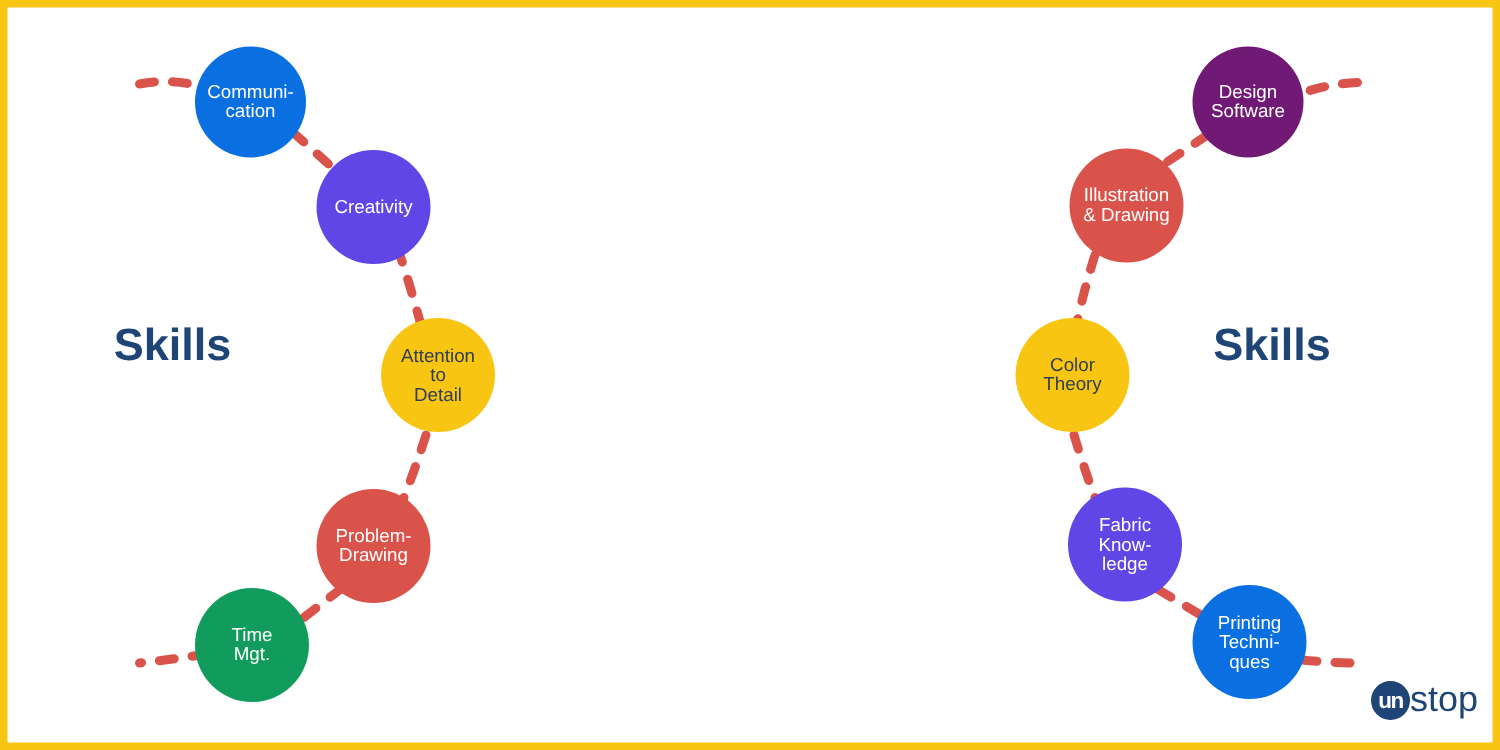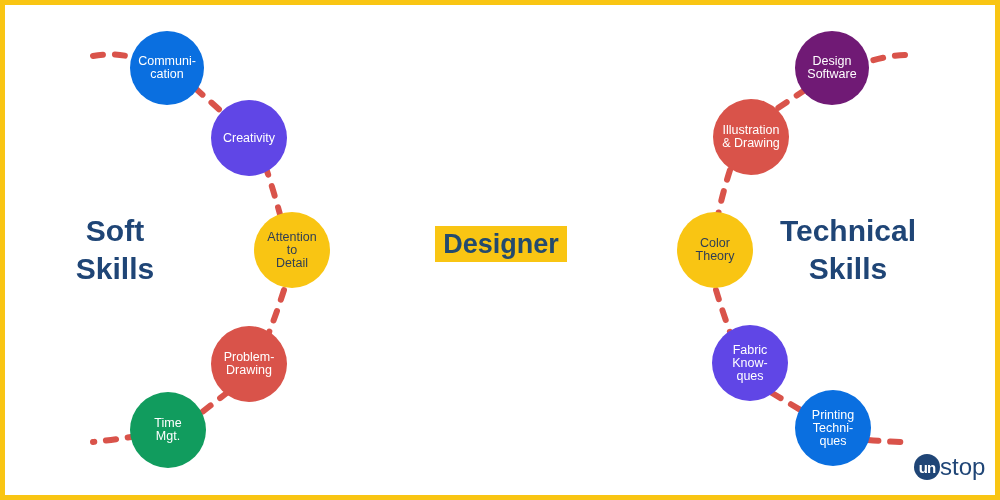--- a/index.html
+++ b/index.html
@@ -52,54 +52,51 @@
 <div class="node" style="left:211px;top:326px;width:76px;height:76px;background:#d9534a;">
     <span style="white-space:pre-line">Problem-
 Drawing</span>
   </div>
 <div class="node" style="left:130px;top:392px;width:76px;height:76px;background:#119c5e;">
     <span style="white-space:pre-line">Time
 Mgt.</span>
   </div>
 
 <div class="group-title" style="left:60px;top:212px;width:110px;">
-  <div>Soft</div>
   <div>Skills</div>
 </div>
 
 <div class="center-title">
   <br>
   <br>
-  <span>Designer</span>
 </div>
 
 <div class="node" style="left:795px;top:31px;width:74px;height:74px;background:#701a75;">
     <span style="white-space:pre-line">Design
 Software</span>
   </div>
 <div class="node" style="left:713px;top:99px;width:76px;height:76px;background:#d9534a;">
     <span style="white-space:pre-line">Illustration
 &amp; Drawing</span>
   </div>
 <div class="node dark" style="left:677px;top:212px;width:76px;height:76px;background:#f9c513;">
     <span style="white-space:pre-line">Color
 Theory</span>
   </div>
 <div class="node" style="left:712px;top:325px;width:76px;height:76px;background:#6046e6;">
     <span style="white-space:pre-line">Fabric
 Know-
-ques</span>
+ledge</span>
   </div>
 <div class="node" style="left:795px;top:390px;width:76px;height:76px;background:#0a6fe0;">
     <span style="white-space:pre-line">Printing
 Techni-
 ques</span>
   </div>
 
 <div class="group-title" style="left:760px;top:212px;width:176px;">
-  <div>Technical</div>
   <div>Skills</div>
 </div>
 
 <div class="logo">
   <div class="un">un</div>
   <div class="stop">stop</div>
 </div>
 
 </body></html>

